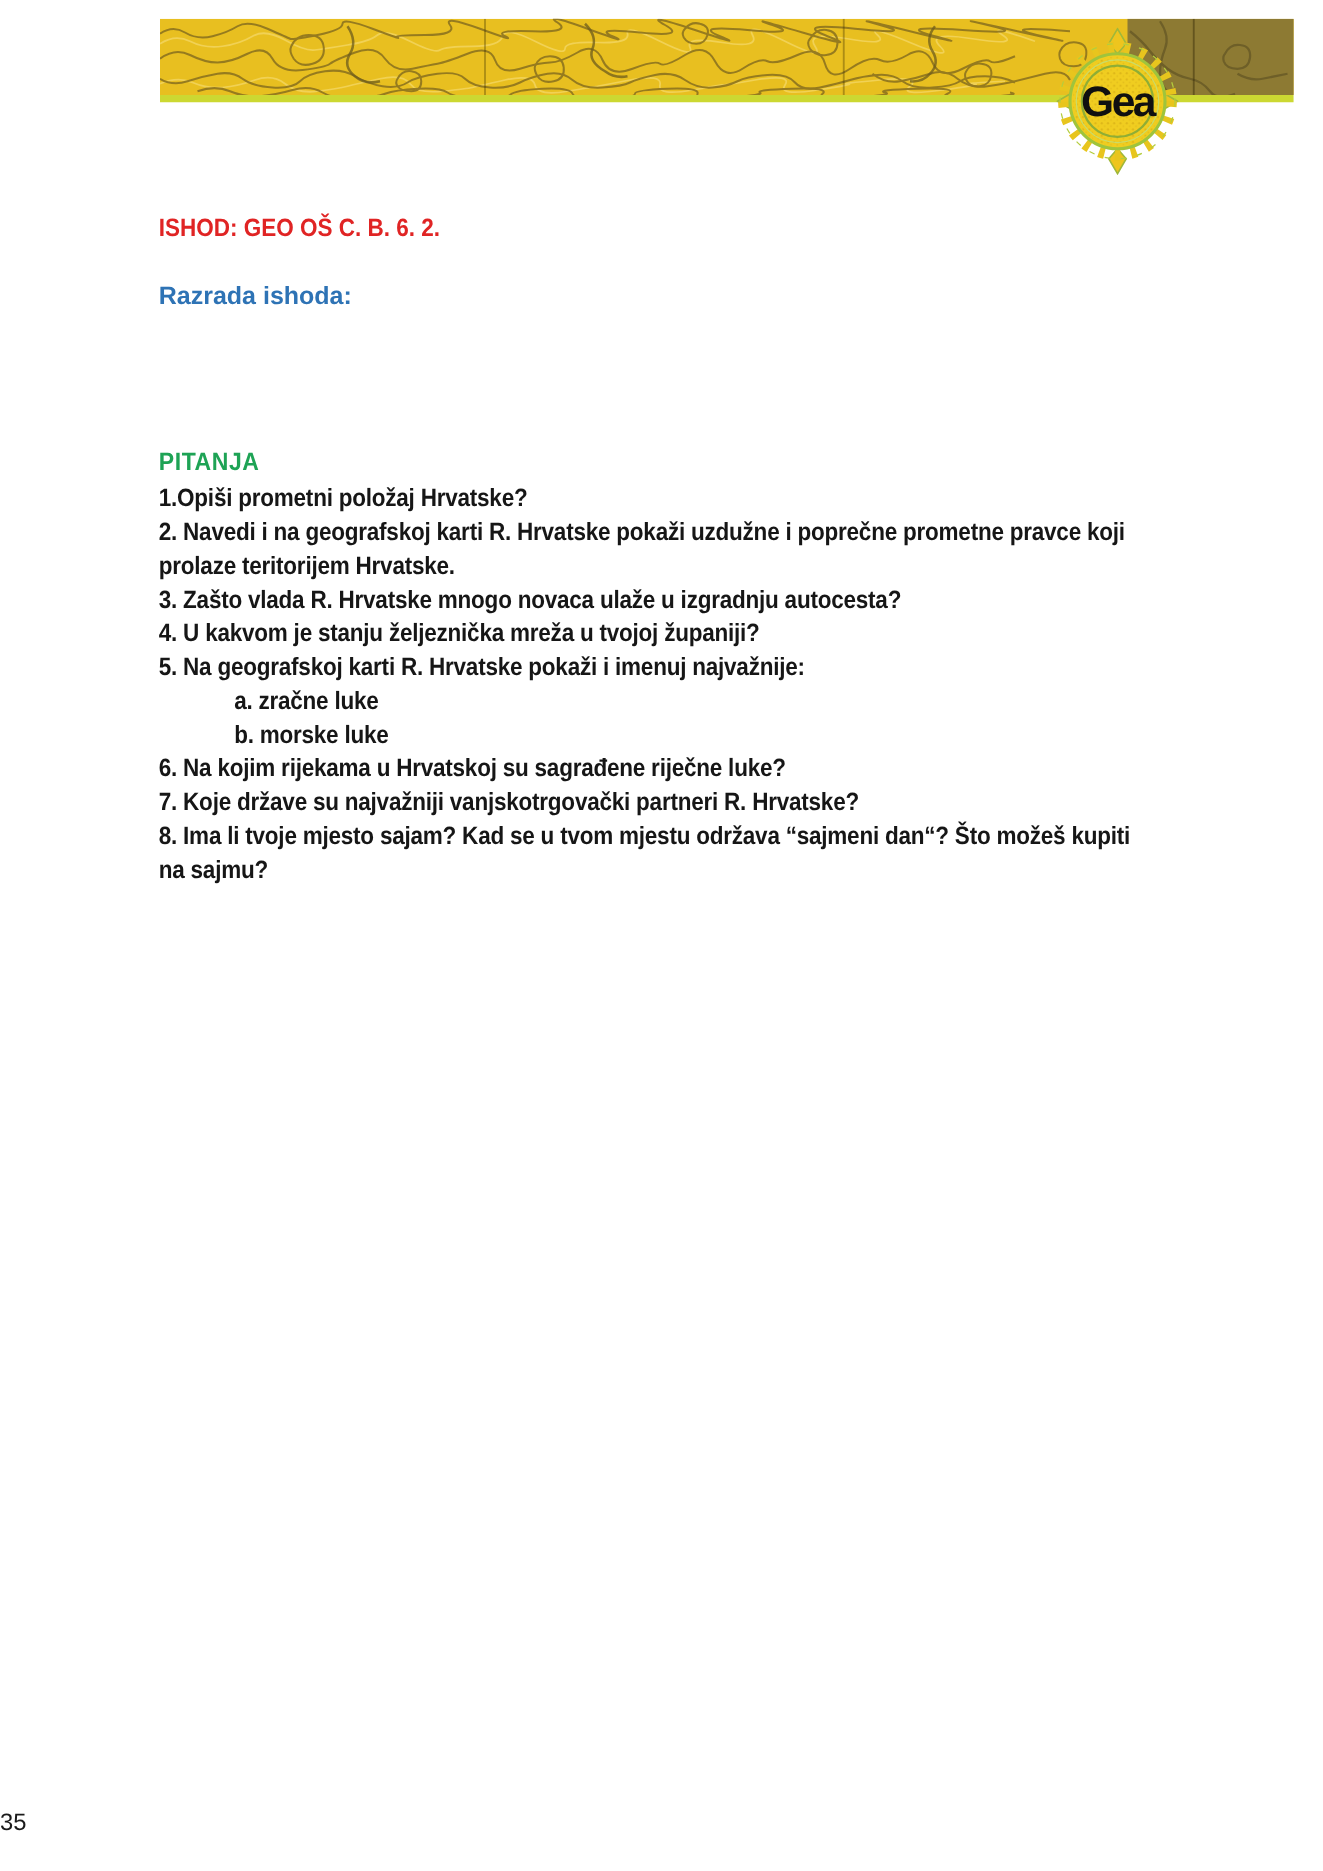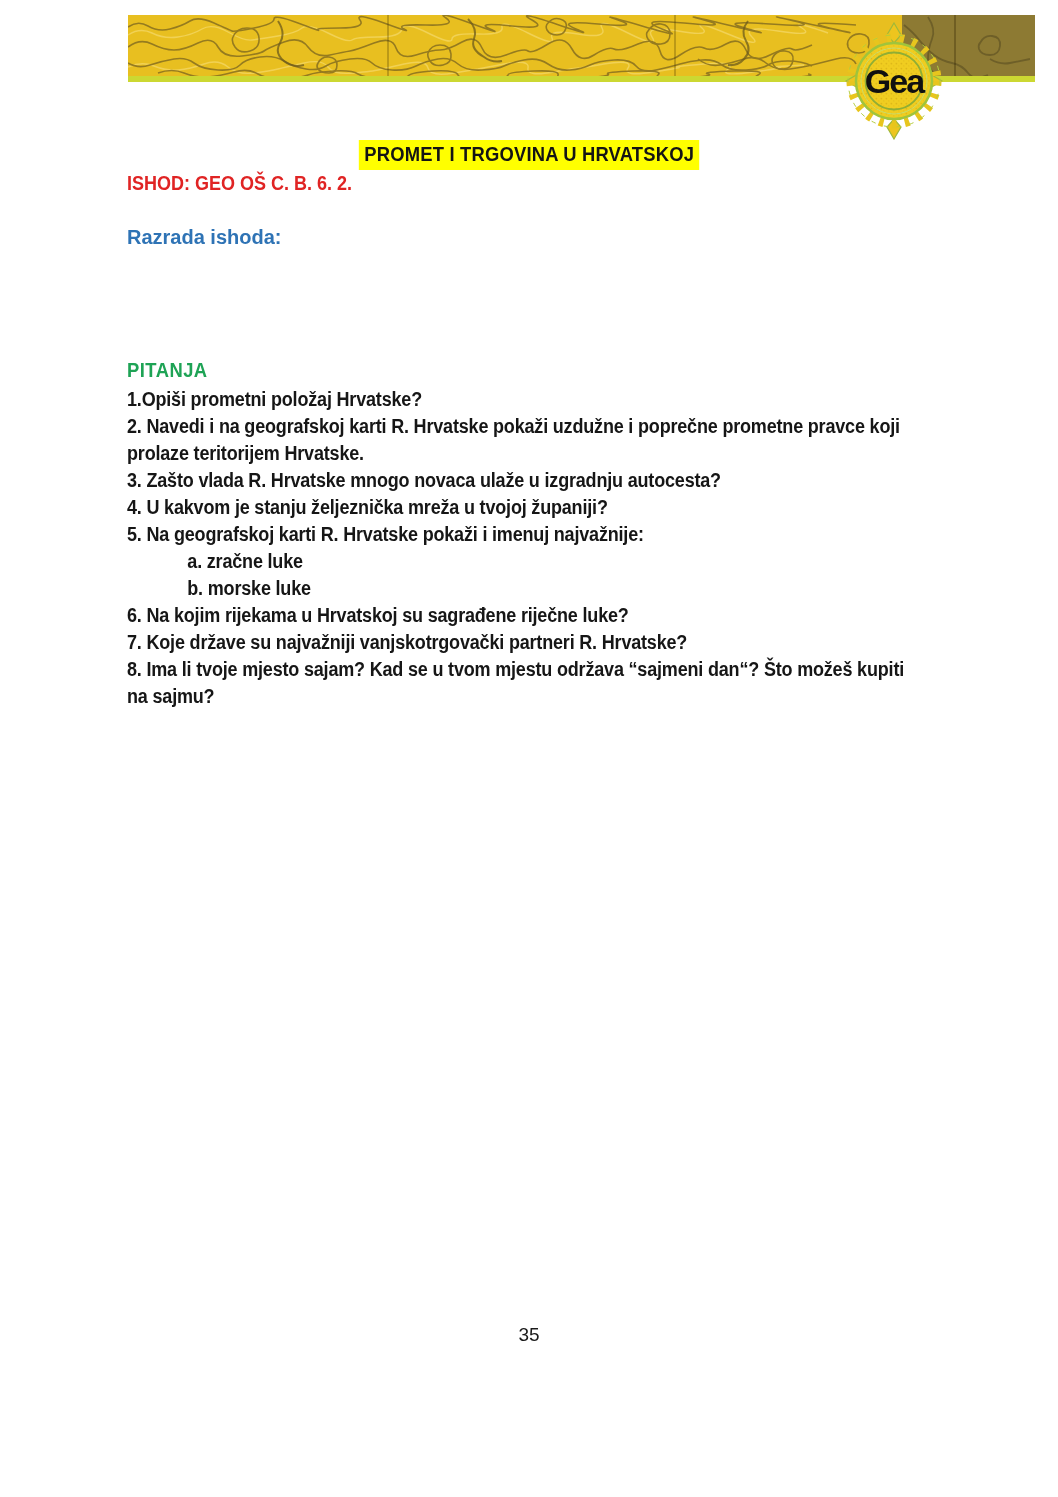--- a/index.html
+++ b/index.html
@@ -50,22 +50,22 @@
   }
   .questions{
     position:absolute;left:127px;top:386px;width:880px;
     transform:scaleX(0.9);transform-origin:0 0;
     font-size:20px;font-weight:bold;color:#161616;line-height:27px;
     letter-spacing:-0.2px;
   }
   .questions .q{margin:0;}
   .questions .sub{padding-left:67px;}
   .pagenum{
-    position:absolute;left:0;top:1324px;width:100%;
-    text-align:center;font-size:19px;color:#1a1a1a;
+    position:absolute;left:0;top:1448px;width:100%;
+    font-size:19px;color:#1a1a1a;
   }
 </style>
 </head>
 <body>
 
 <div class="page">
 
   <div class="banner">
     <svg width="907" height="67" viewBox="0 0 907 67">
       <rect x="0" y="0" width="907" height="61" fill="#e8bf20"></rect>
@@ -137,23 +137,20 @@
       <circle cx="49" cy="59" r="46" fill="none" stroke="#b4cd3e" stroke-width="1" stroke-dasharray="4.5 8.5"></circle>
 
       <circle cx="49" cy="59" r="38" fill="#f0cd20" stroke="#9fc43c" stroke-width="2.5"></circle>
       <circle cx="49" cy="59" r="36" fill="url(#speck)" opacity="0.55"></circle>
       <circle cx="49" cy="59" r="33" fill="none" stroke="#c9dc6a" stroke-width="1"></circle>
       <circle cx="49" cy="59" r="28.5" fill="none" stroke="#8fae35" stroke-width="1.8"></circle>
       <text x="49" y="71" text-anchor="middle" font-family="Liberation Sans, sans-serif" font-size="34" font-weight="bold" letter-spacing="-2" fill="#101010">Gea</text>
     </svg>
   </div>
 
-  <div class="title-line">
-    <span class="hl">PROMET I TRGOVINA U HRVATSKOJ</span>
-  </div>
 
   <div class="ishod">ISHOD: GEO OŠ C. B. 6. 2.</div>
 
   <div class="razrada-heading">Razrada ishoda:</div>
 
   <div class="pitanja">PITANJA</div>
 
   <div class="questions">
     <div class="q">1.Opiši prometni položaj Hrvatske?</div>
     <div class="q">2. Navedi i na geografskoj karti R. Hrvatske pokaži uzdužne i poprečne prometne pravce koji prolaze teritorijem Hrvatske.</div>

